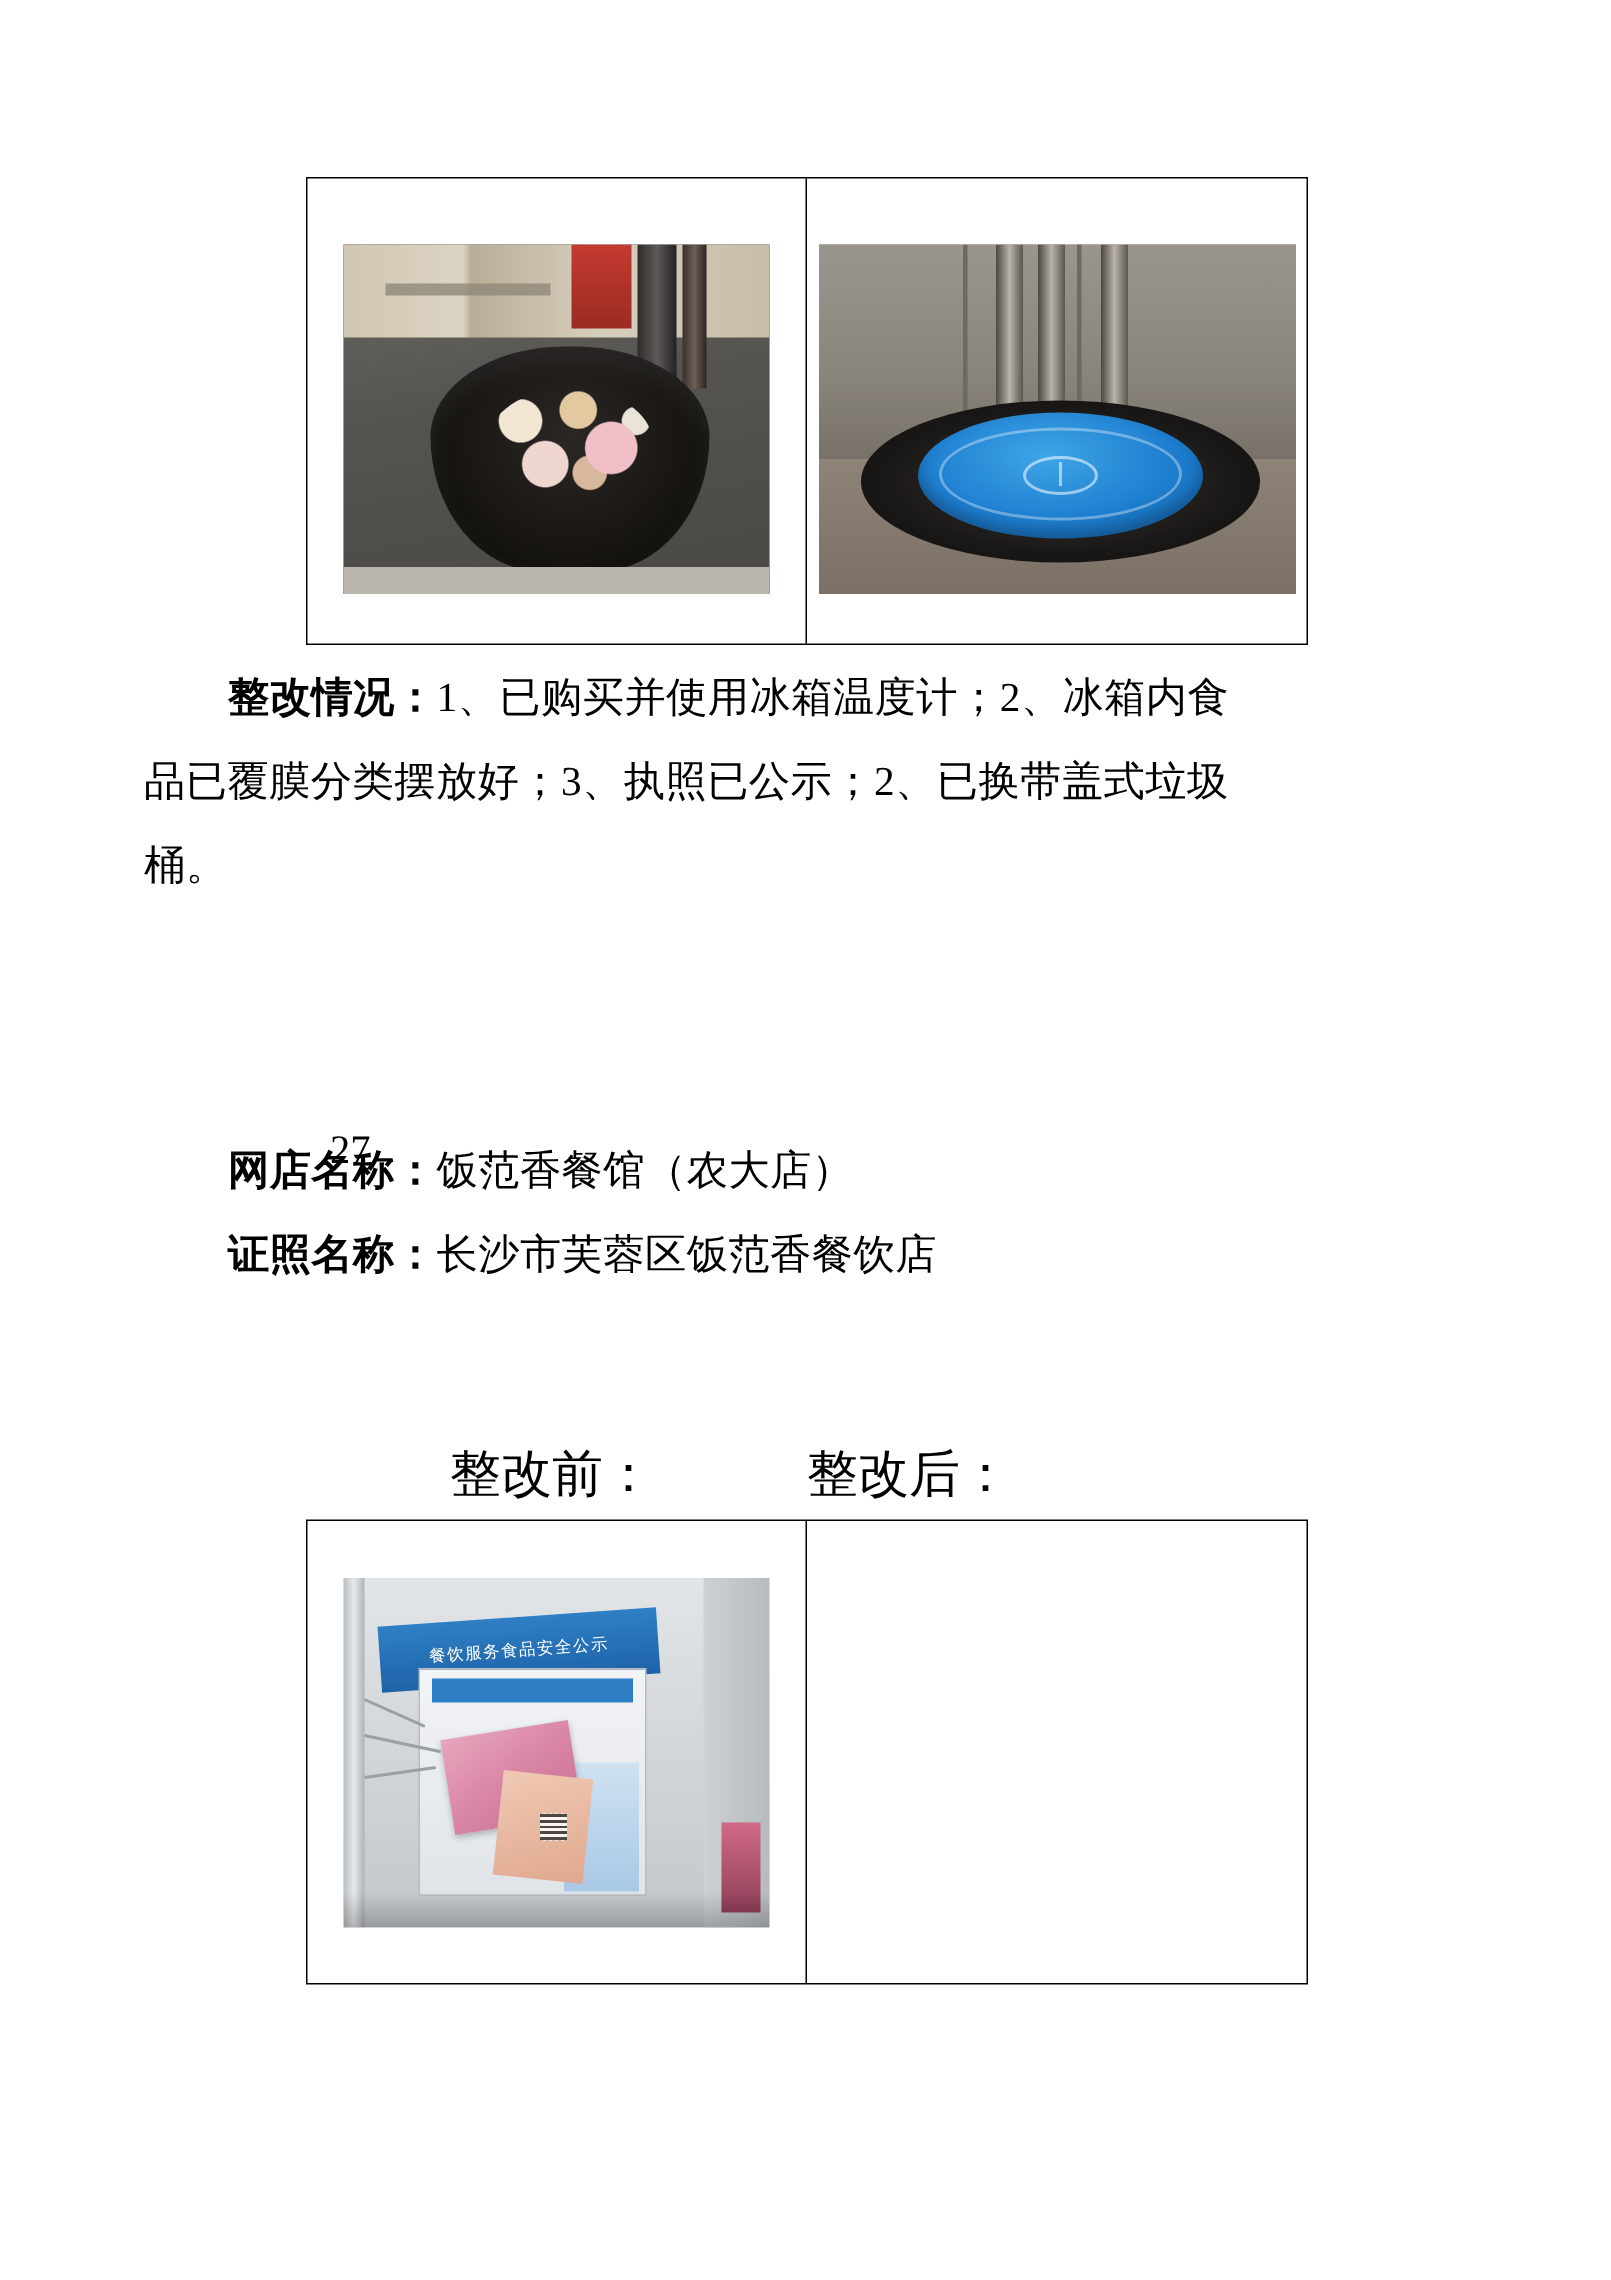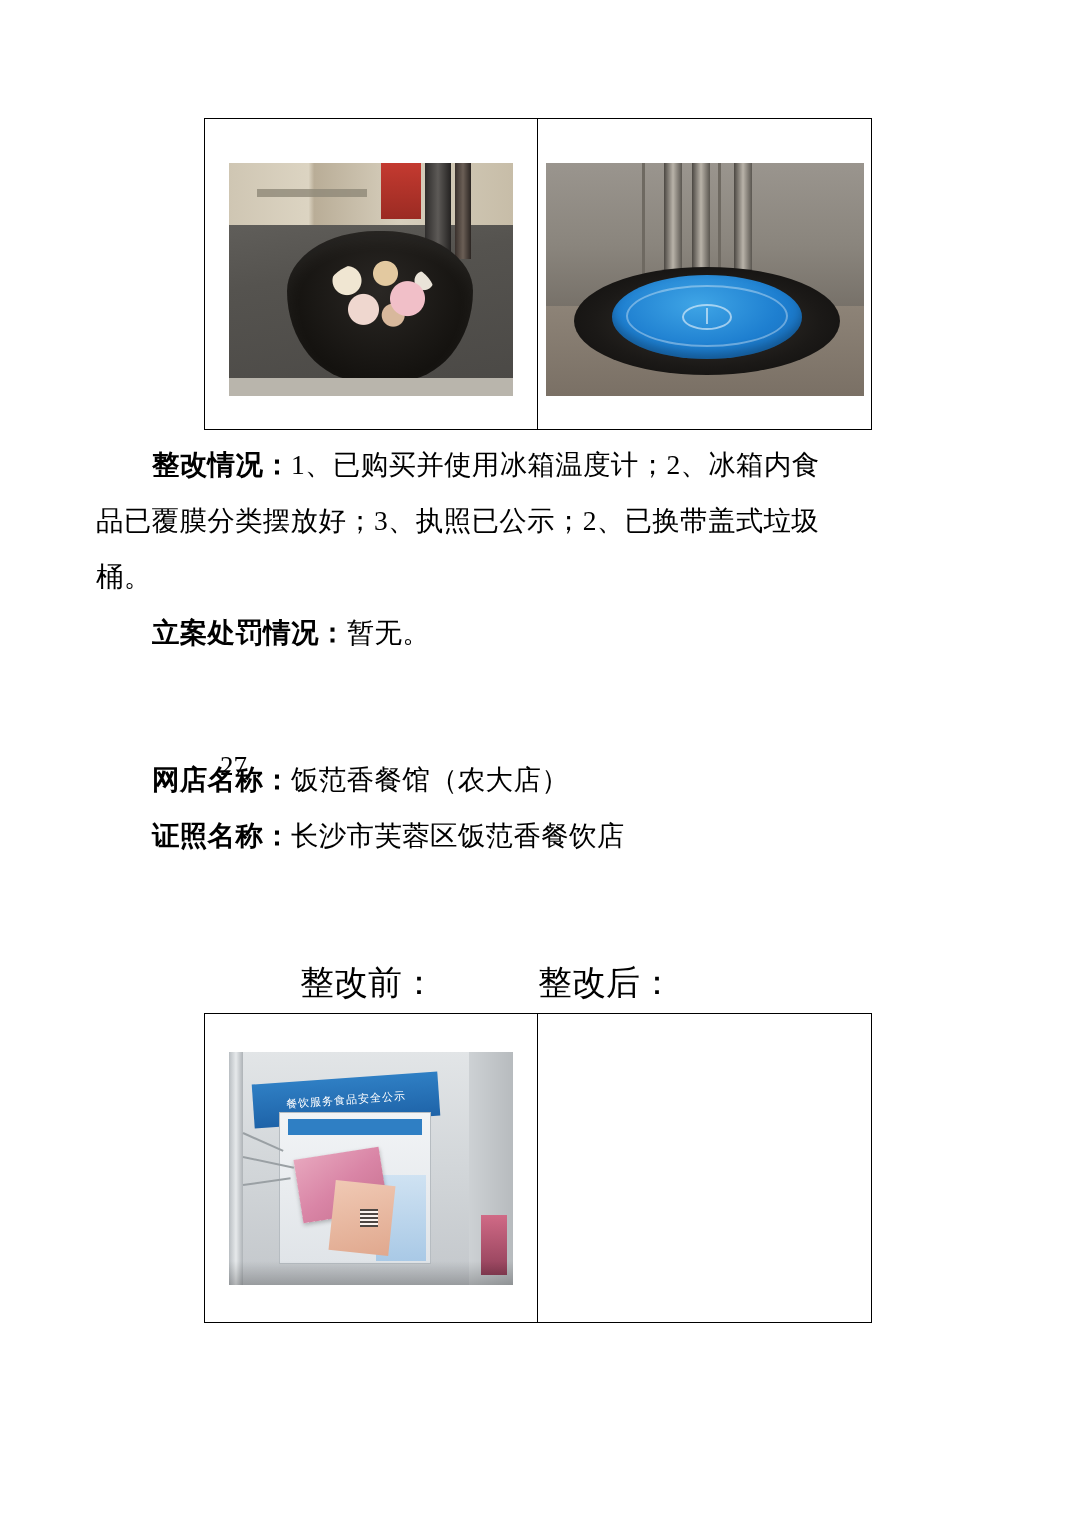--- a/index.html
+++ b/index.html
@@ -319,25 +319,20 @@
       <span class="ind"></span><span class="bold-label">整改情况</span><span class="bold-label">：</span><span>1、已购买并使用冰箱温度计；2、冰箱内食</span>
     </div>
     <div style="white-space:nowrap;">
       <span>品已覆膜分类摆放好；3、执照已公示；2、已换带盖式垃圾</span>
     </div>
     <div style="white-space:nowrap;">
       <span>桶。</span>
     </div>
   </div>
 
-  <div class="block-text" style="top:605px;">
-    <div style="white-space:nowrap;">
-      <span class="ind"></span><span class="bold-label">立案处罚情况</span><span class="bold-label">：</span><span>暂无。</span>
-    </div>
-  </div>
 
   <div class="num-27">27</div>
 
   <div class="block-text" style="top:752px;">
     <div style="white-space:nowrap;">
       <span class="ind"></span><span class="bold-label">网店名称</span><span class="bold-label">：</span><span>饭范香餐馆（农大店）</span>
     </div>
   </div>
 
   <div class="block-text" style="top:808px;">

